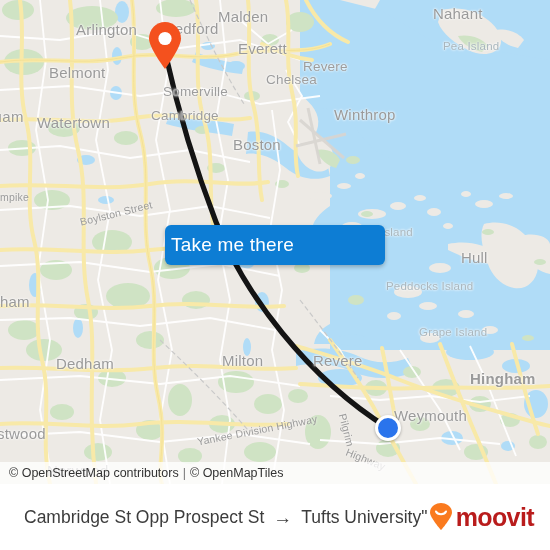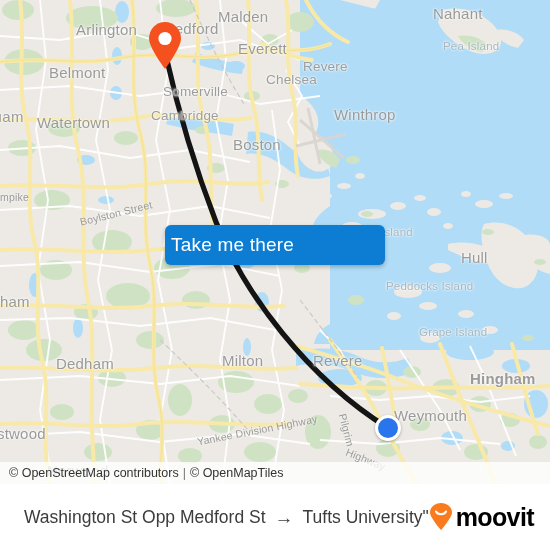--- a/index.html
+++ b/index.html
@@ -119,21 +119,21 @@
   #footer-dest { color: #3c3c3c; }
   #moovit-logo {
     position: absolute;
     right: 16px;
     display: flex;
     align-items: center;
   }
   #moovit-wordmark {
     font-size: 25px;
     font-weight: bold;
-    color: #000000;
+    color: #b91c1c;
     letter-spacing: -0.6px;
     margin-left: 2px;
     line-height: 1;
   }
 </style>
 </head>
 <body>
 
 <div id="app">
 
@@ -403,21 +403,21 @@
 
     <div id="attribution">
       <span>© OpenStreetMap contributors</span>
       <span class="sep">|</span>
       <span>© OpenMapTiles</span>
     </div>
   </div>
 
   <div id="footer">
     <div id="footer-route">
-      <span id="footer-origin">Washington St Opp Medford St</span>
+      <span id="footer-origin">Cambridge St Opp Prospect St</span>
       <span id="footer-arrow">→</span>
       <span id="footer-dest">Tufts University"</span>
     </div>
 
     <div id="moovit-logo">
       <svg width="26" height="28" viewBox="0 0 26 28">
         <path d="M13 27 C13 27 24 14.5 24 9.4 C24 4.2 19.1 0 13 0 C6.9 0 2 4.2 2 9.4 C2 14.5 13 27 13 27 Z" fill="#fa7a1e"></path>
         <path d="M8 8.5 C9.6 12 16.4 12 18 8.5" stroke="#ffffff" stroke-width="2" fill="none" stroke-linecap="round"></path>
       </svg>
       <span id="moovit-wordmark">moovit</span>

